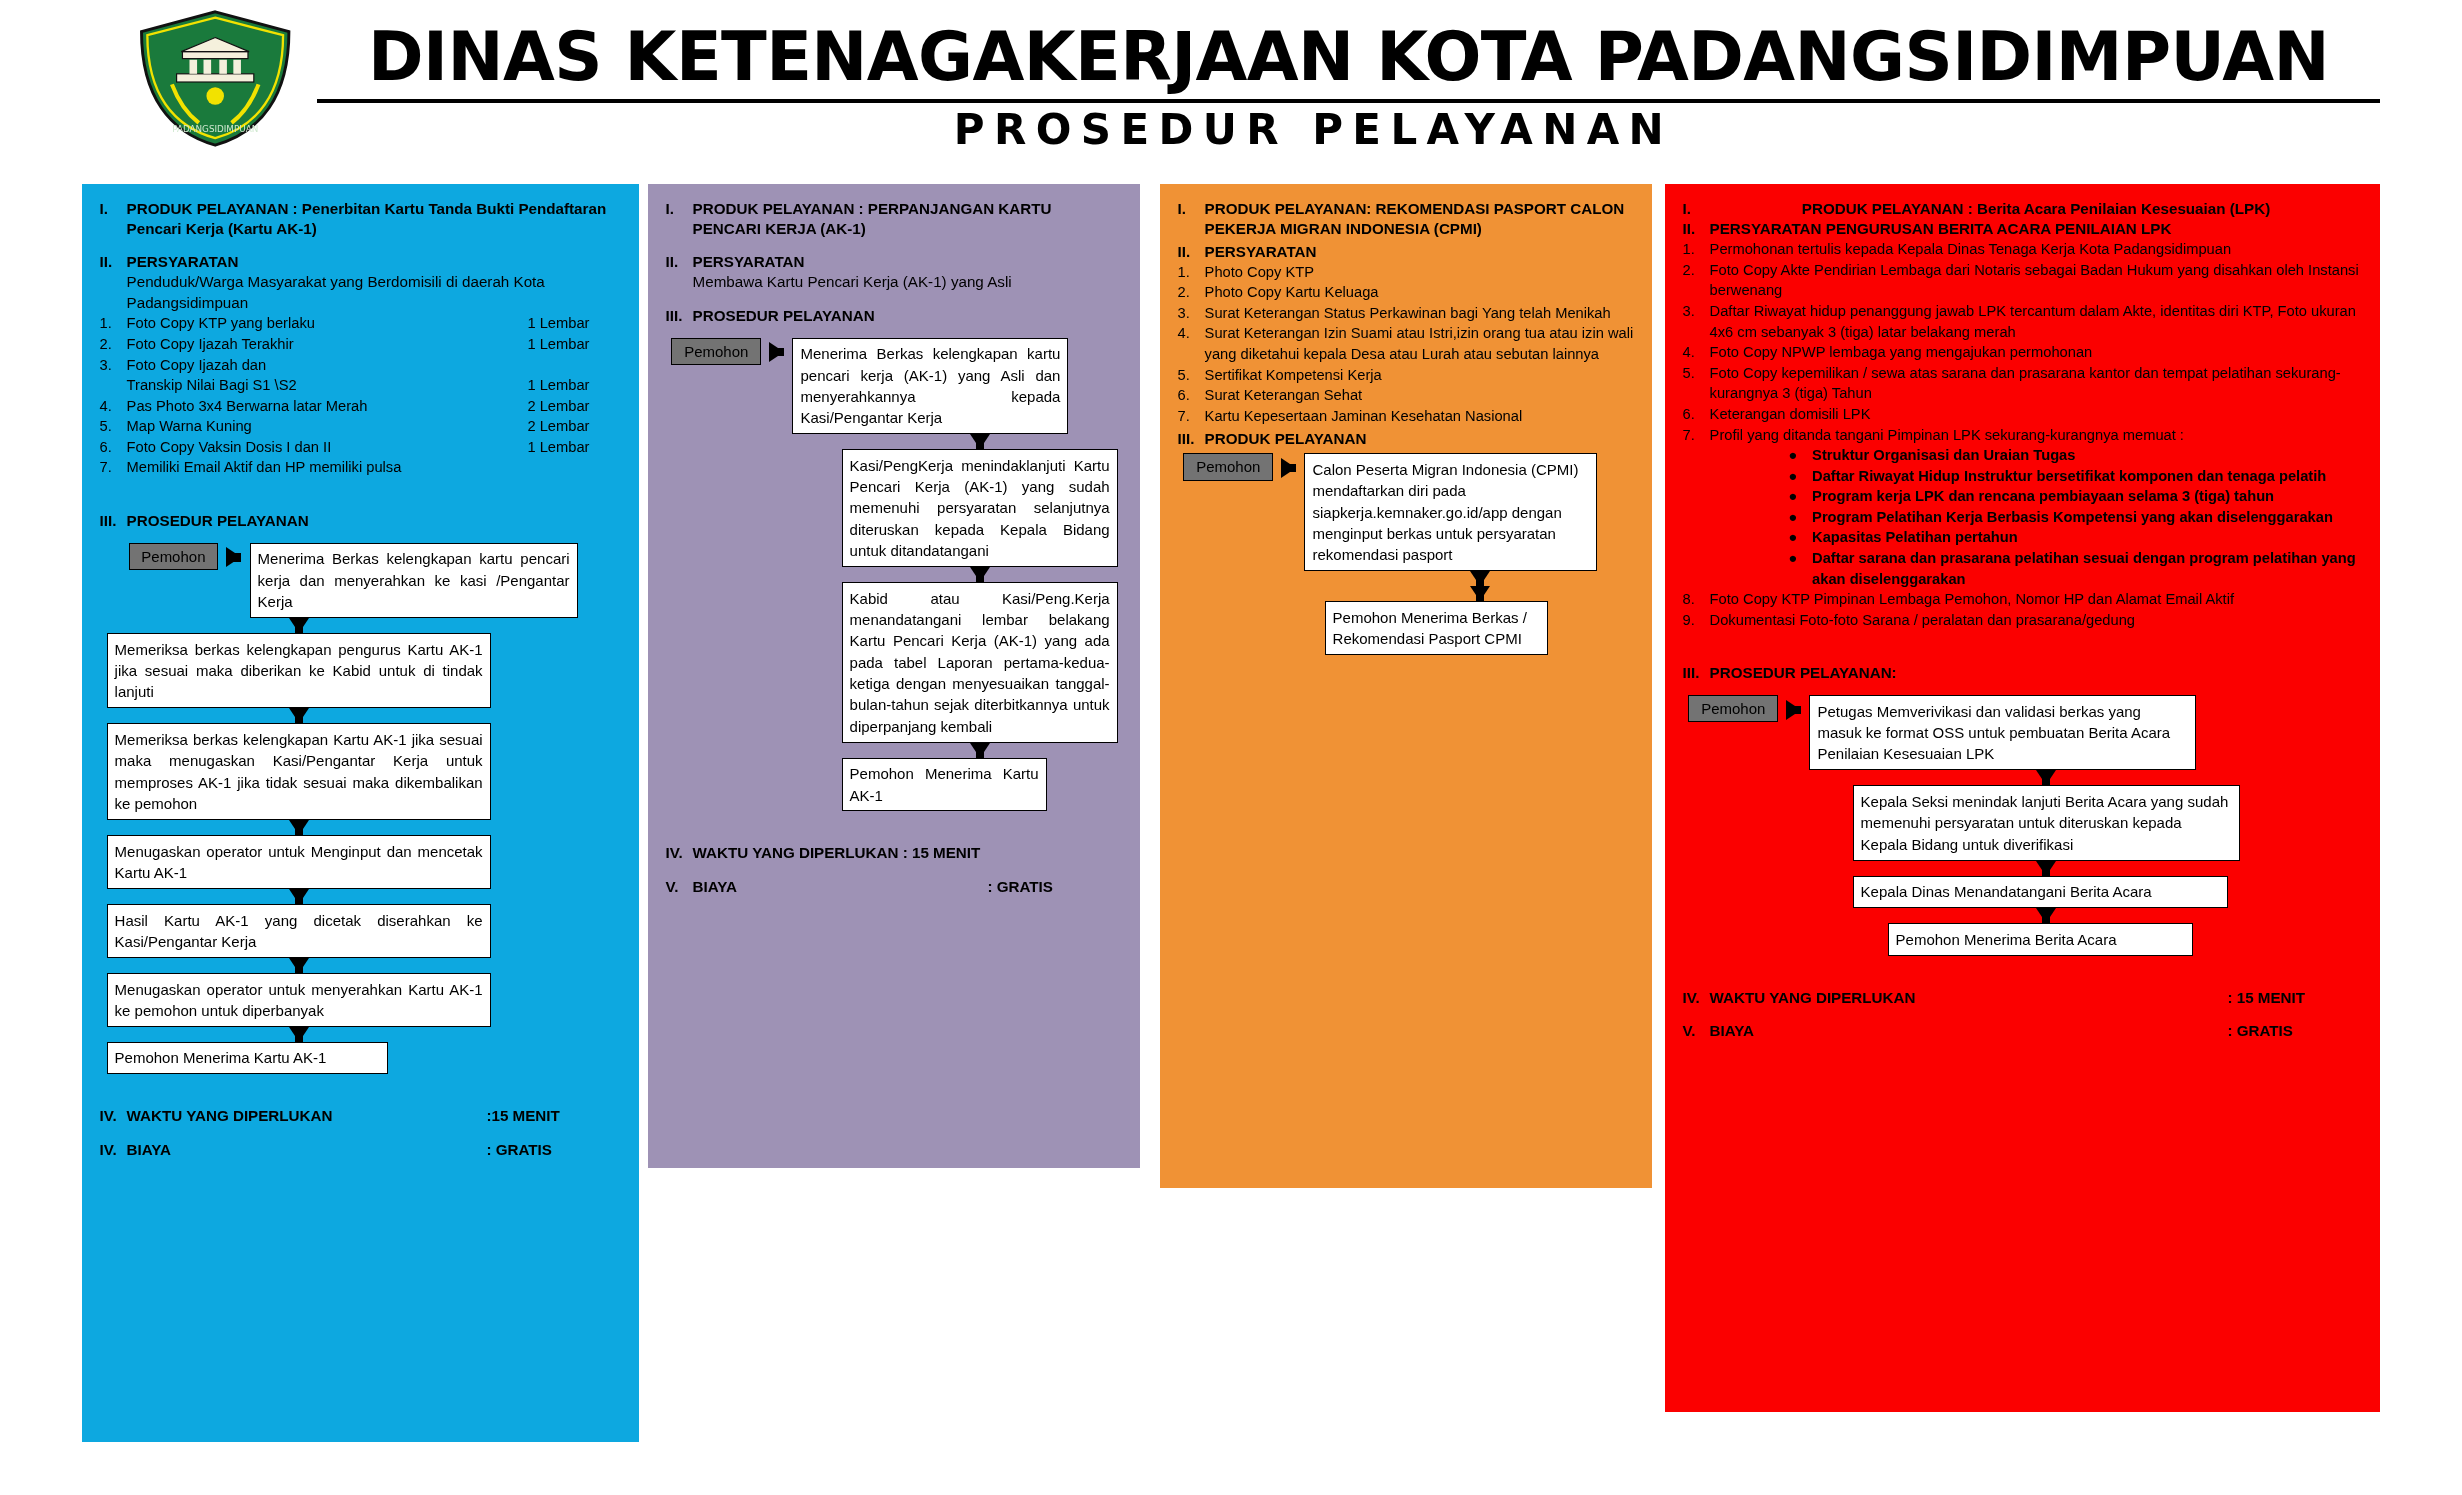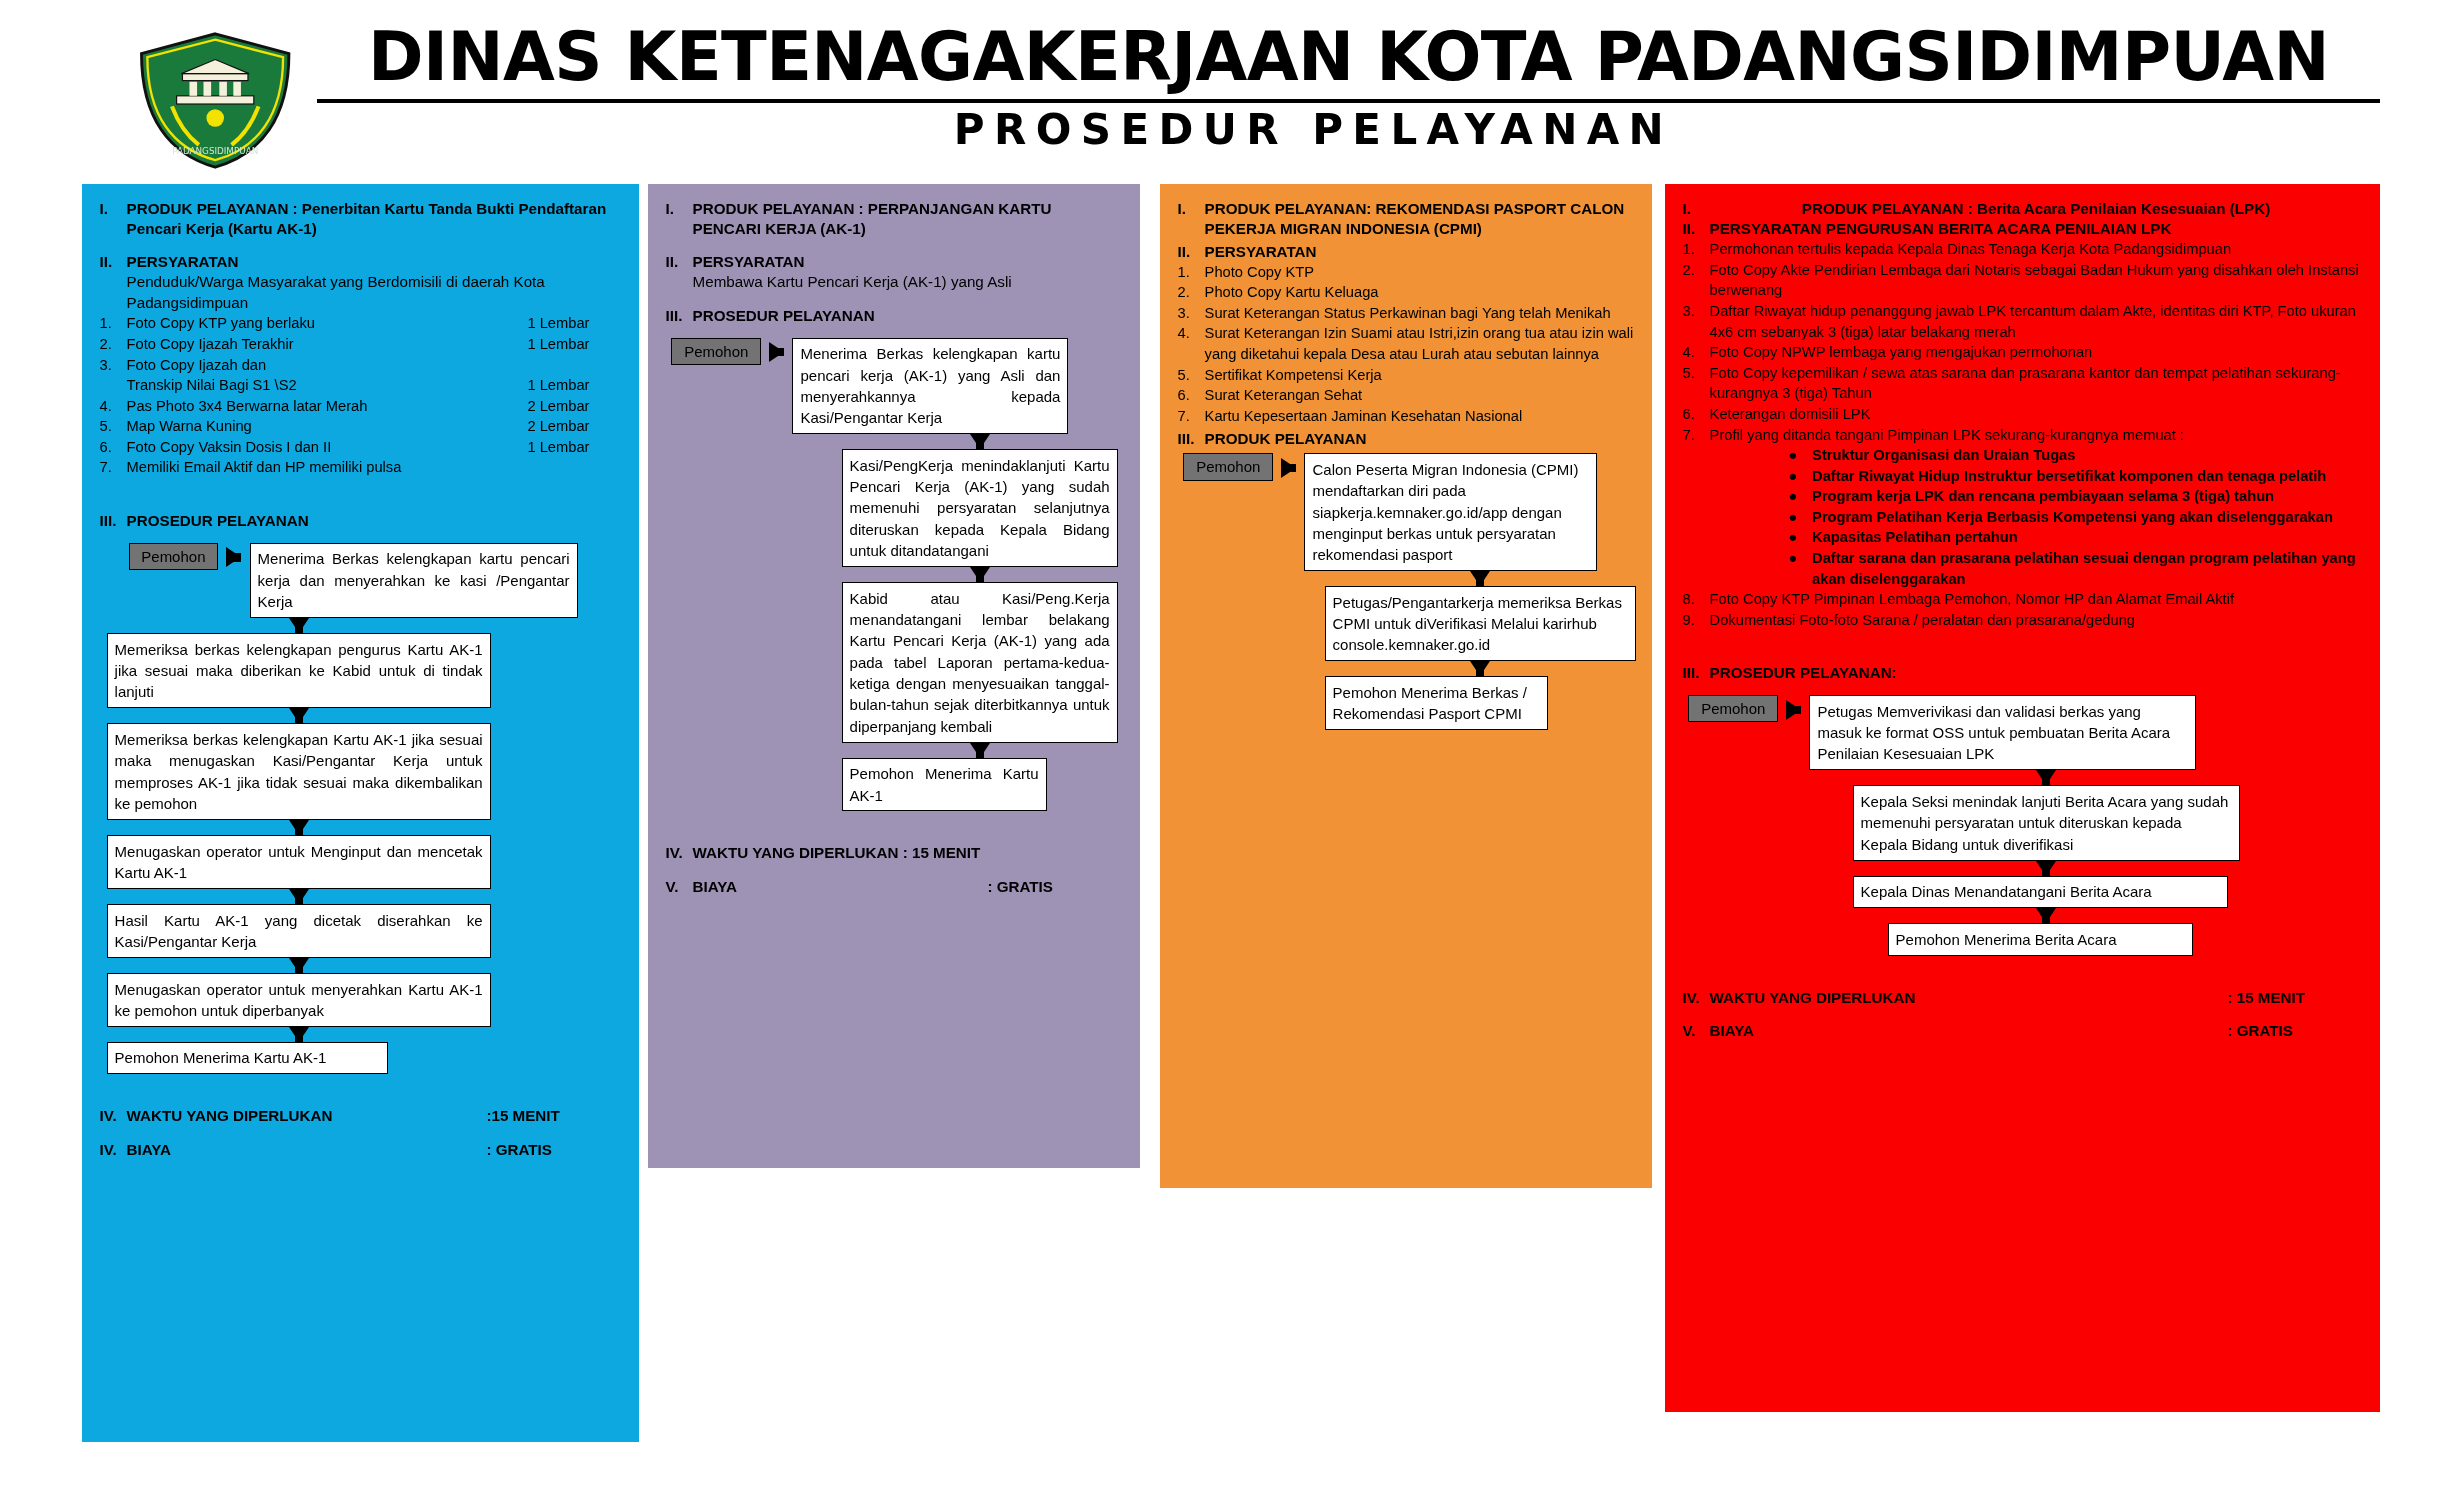--- a/index.html
+++ b/index.html
@@ -13,21 +13,21 @@
   }
 
   
   .header {
     position: relative;
     height: 176px;
     padding-top: 17.6px;
   }
   .logo {
     position: absolute;
-    left: 138px; top: 30px;
+    left: 138px; top: 8px;
     width: 155px; height: 141px;
   }
   .title-block {
     margin-left: 317px;
     margin-right: 82px;
   }
   .main-title {
     font-size: 67px;
     font-weight: bold;
     letter-spacing: -0.6px;
@@ -423,21 +423,20 @@
       <div class="arrow-right-wrap">
           <div class="aright"></div>
         </div>
       <div class="fbox nj" style="width:293px;">Calon Peserta Migran Indonesia (CPMI) mendaftarkan diri pada siapkerja.kemnaker.go.id/app dengan menginput berkas    untuk persyaratan rekomendasi    pasport</div>
     </div>
 
     <div style="margin-left:147px; width:311px;">
       <div class="arrow-down">
           <div class="adown"></div>
         </div>
-      <div class="fbox nj">Petugas/Pengantarkerja memeriksa Berkas CPMI untuk diVerifikasi Melalui    karirhub console.kemnaker.go.id</div>
       <div class="arrow-down">
           <div class="adown"></div>
         </div>
       <div class="fbox nj" style="width:223px;">Pemohon Menerima Berkas / Rekomendasi Pasport CPMI</div>
     </div>
   </div>
 
   <div class="col col-red">
     <div class="sec">
       <div class="num">I.</div>

